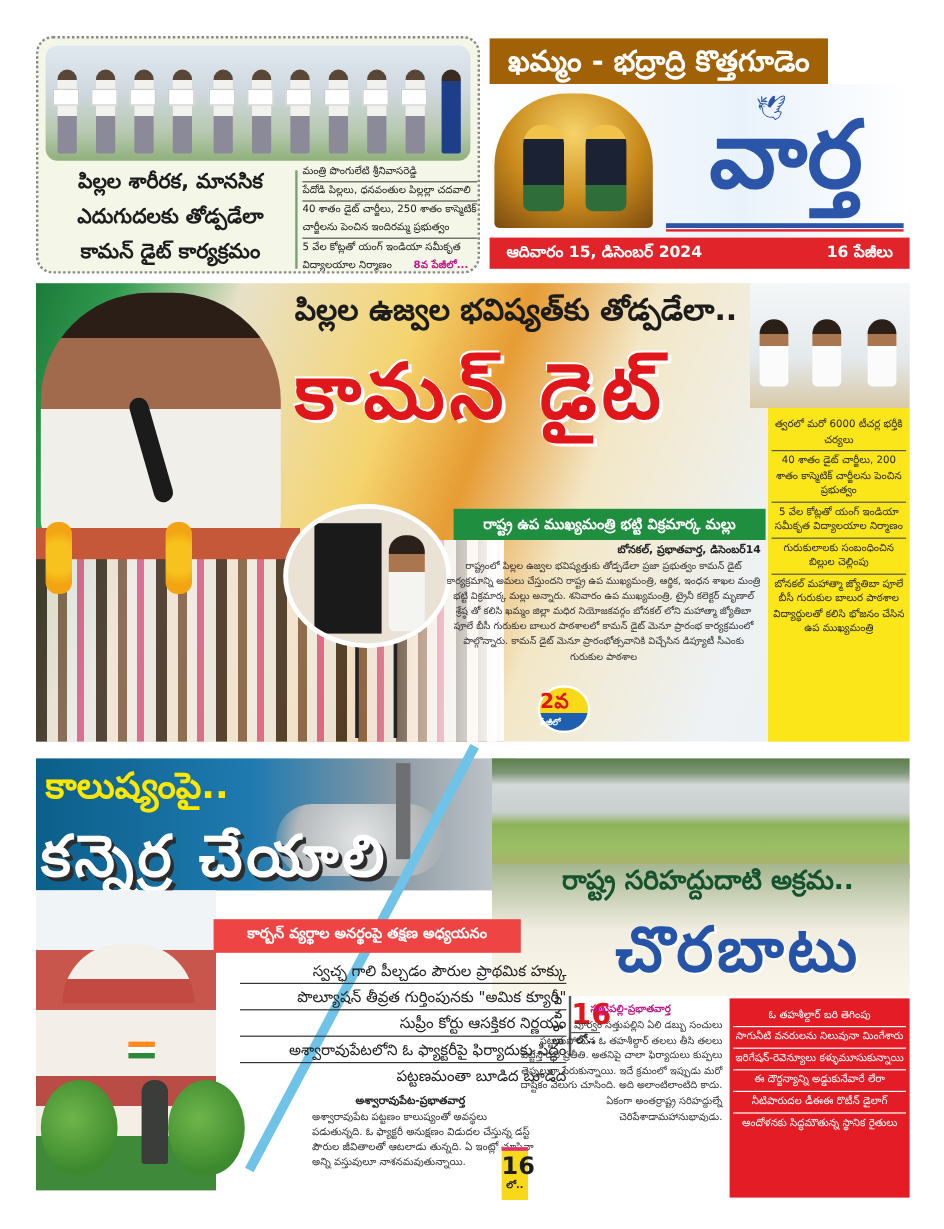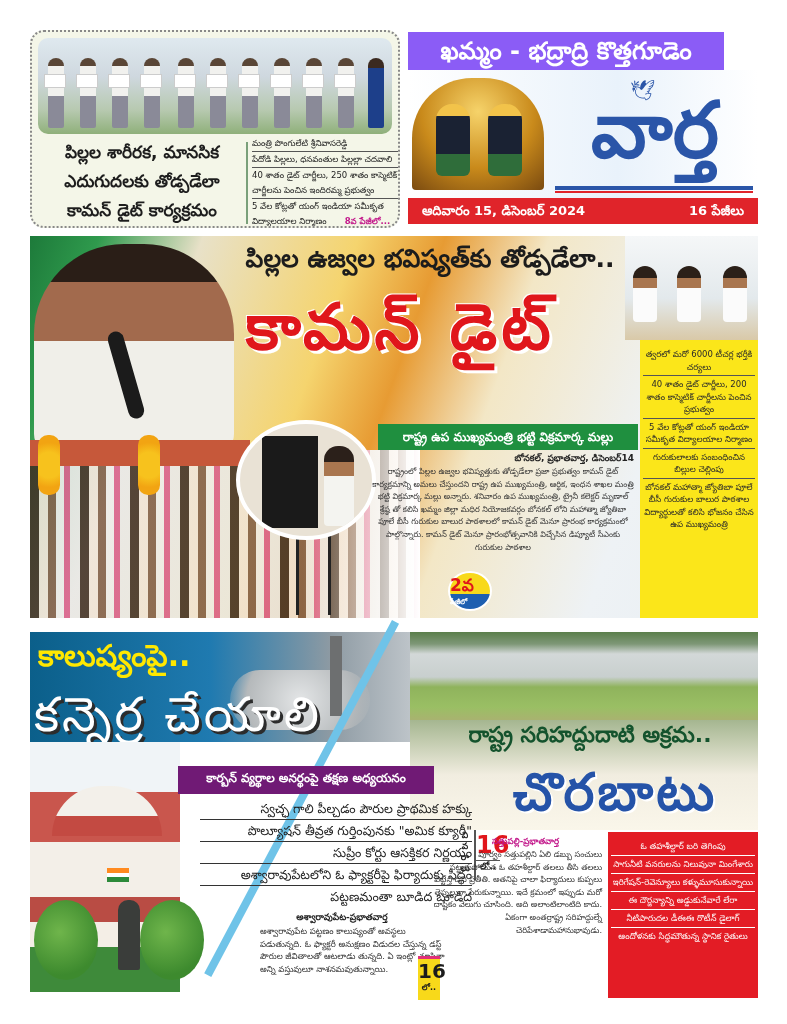--- a/index.html
+++ b/index.html
@@ -11,21 +11,21 @@
   .teaser-photo { left: 6px; top: 6px; width: 354px; height: 96px; border-radius: 10px; background: linear-gradient(180deg,#dfe9ef 0%,#cfd8df 40%,#b7c9b0 75%,#8fb07a 100%); overflow: hidden; }
   .teaser-photo .person { position: absolute; bottom: 6px; width: 16px; height: 70px; border-radius: 8px 8px 2px 2px; background: linear-gradient(180deg,#5a4636 0 12%,#f1f1ee 12% 55%,#8a8a98 55% 100%); }
   .teaser-photo .sheet { position: absolute; top: 36px; width: 22px; height: 14px; background: #fff; border: 1px solid #ccc; }
   .teaser-headline { left: 12px; top: 106px; width: 196px; font-size: 17px; font-weight: bold; color: #1d1d1d; line-height: 29px; text-align: center; }
   .teaser-divider { left: 214px; top: 110px; width: 2px; height: 82px; background: #7aa07a; }
   .teaser-points { left: 220px; top: 104px; width: 146px; font-size: 8.5px; color: #222; line-height: 13px; }
   .teaser-points div { border-bottom: 1px solid #555; padding: 1px 0; }
   .teaser-more { color: #c2178a; font-weight: bold; margin-left: 18px; }
 
   
-  .mast-top { left: 408px; top: 32px; width: 316px; height: 38px; background: #8b5cf6; color: #fff; font-weight: bold; font-size: 24px; text-align: center; line-height: 38px; }
+  .mast-top { left: 408px; top: 32px; width: 282px; height: 38px; background: #a16207; color: #fff; font-weight: bold; font-size: 24px; text-align: center; line-height: 38px; }
   .mast-body { left: 408px; top: 70px; width: 350px; height: 128px; background: linear-gradient(90deg,#ffffff 0%,#e9f2fb 60%,#ffffff 100%); }
   .temple { left: 412px; top: 78px; width: 132px; height: 112px; border-radius: 60px 60px 4px 4px; background: radial-gradient(circle at 50% 30%,#f6d36a 0%,#c98a1b 55%,#7a4a10 100%); }
   .temple .idol { position: absolute; bottom: 14px; width: 34px; height: 72px; border-radius: 16px 16px 6px 6px; background: linear-gradient(180deg,#f2c34a 0 16%,#1a2233 16% 70%,#2f6d3a 70% 100%); }
   .logo { left: 560px; top: 78px; width: 190px; height: 104px; color: #2a55a8; font-size: 78px; font-weight: bold; text-align: center; line-height: 104px; }
   .dove { left: 630px; top: 78px; font-size: 20px; color: #2a55a8; }
   .logo-rule { left: 555px; top: 186px; width: 198px; height: 4px; background: #2a55a8; }
   .logo-rule2 { left: 555px; top: 191px; width: 198px; height: 2px; background: #e0242a; }
   .mast-date { left: 408px; top: 198px; width: 350px; height: 26px; background: #e0242a; color: #fff; font-size: 13px; font-weight: bold; line-height: 26px; padding: 0 14px; display: flex; justify-content: space-between; }
 
   
@@ -51,22 +51,22 @@
   .dateline { left: 420px; top: 453px; width: 214px; font-size: 9px; font-weight: bold; color: #222; text-align: right; }
   .lead-body { left: 372px; top: 466px; width: 262px; font-size: 8px; color: #333; line-height: 12.6px; text-align: center; }
   .badge-2 { left: 448px; top: 571px; width: 44px; height: 40px; border-radius: 50%; background: linear-gradient(180deg,#f8d91a 0 58%,#1e5fb0 58% 100%); color: #e0161b; font-weight: bold; font-size: 18px; text-align: left; line-height: 26px; border: 2px solid #fff; }
   .badge-2 span { display: block; color: #fff; font-size: 7px; line-height: 10px; }
 
   
   .poll-bg { left: 30px; top: 632px; width: 400px; height: 110px; background: linear-gradient(90deg,#0b5f8a 0%,#1f7ab0 45%,#8d9aa3 75%,#c9ced2 100%); }
   .chimney { left: 330px; top: 636px; width: 12px; height: 80px; background: #6d6f70; }
   .smoke { left: 230px; top: 670px; width: 140px; height: 60px; border-radius: 40px; background: radial-gradient(circle,#e3e5e6 0%,#b5b9bb 70%,rgba(180,180,180,0) 100%); }
   .poll-kicker { left: 38px; top: 638px; font-size: 30px; font-weight: bold; color: #ffe800; }
-  .poll-title { left: 34px; top: 686px; font-size: 48px; font-weight: normal; color: #fff; text-shadow: 3px 3px 0 #2c2c2c; letter-spacing: 3px; }
-  .poll-strap { left: 178px; top: 766px; width: 256px; height: 28px; background: #701a75; color: #fff; font-size: 12px; font-weight: bold; text-align: center; line-height: 24px; }
+  .poll-title { left: 34px; top: 686px; font-size: 48px; font-weight: bold; color: #fff; text-shadow: 3px 3px 0 #2c2c2c; letter-spacing: 3px; }
+  .poll-strap { left: 178px; top: 766px; width: 256px; height: 28px; background: #ef4444; color: #fff; font-size: 12px; font-weight: bold; text-align: center; line-height: 24px; }
   .court { left: 30px; top: 742px; width: 150px; height: 250px; background: linear-gradient(180deg,#f0f4f7 0%,#f0f4f7 20%,#c9564d 20% 40%,#f3efe8 40% 62%,#b94c44 62% 72%,#f4eee6 72% 82%,#3e8a3a 82% 100%); }
   .court-dome { left: 52px; top: 786px; width: 110px; height: 50px; border-radius: 55px 55px 0 0; background: linear-gradient(180deg,#f3f0ea 0 60%,#c34a42 60% 100%); }
   .tree { top: 900px; width: 64px; height: 80px; border-radius: 50%; background: radial-gradient(circle at 40% 40%,#6fb54b 0%,#3d8a2e 70%); }
   .statue { left: 118px; top: 900px; width: 22px; height: 70px; background: #3a3d3a; border-radius: 10px 10px 2px 2px; }
   .flag { left: 107px; top: 868px; width: 22px; height: 14px; background: linear-gradient(180deg,#ff8a1f 0 33%,#fff 33% 66%,#2c8a3a 66% 100%); }
   .poll-points { left: 200px; top: 798px; width: 272px; font-size: 12.5px; color: #222; line-height: 21px; text-align: right; }
   .poll-points div { border-bottom: 1px solid #333; }
   .vivaralu { left: 458px; top: 830px; width: 14px; font-size: 9px; color: #222; line-height: 11px; text-align: center; font-weight: bold; }
   .page16 { left: 474px; top: 830px; width: 26px; height: 50px; border-left: 2px solid #555; text-align: center; }
   .page16 .num { color: #e0161b; font-size: 24px; font-weight: bold; line-height: 30px; }

